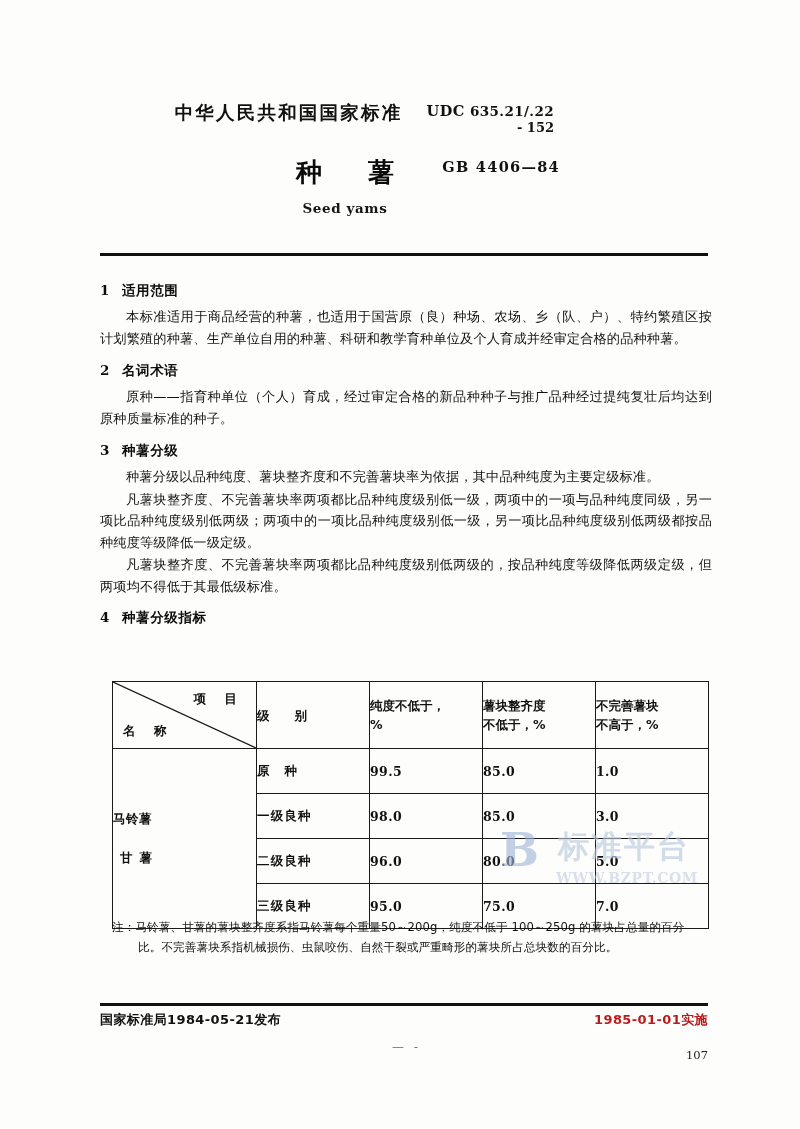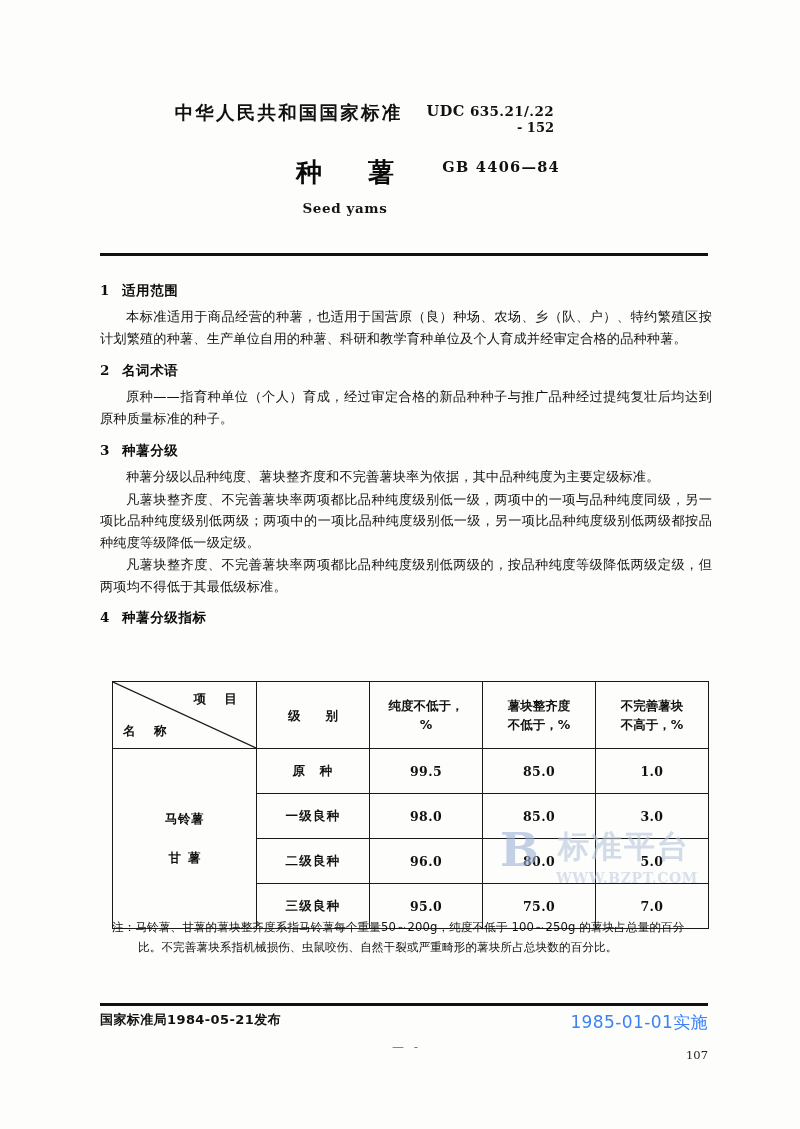--- a/index.html
+++ b/index.html
@@ -153,21 +153,21 @@
     top: 681px;
     width: 596px;
   }
   table.grade {
     border-collapse: collapse;
     width: 596px;
     table-layout: fixed;
   }
   table.grade td, table.grade th {
     border: 1px solid #1a1a1a;
-    text-align: center;
+    text-align: left;
     vertical-align: middle;
     font-size: 12.5px;
     color: #111;
     font-weight: bold;
     padding: 0;
   }
   table.grade tr.head td { height: 66px; }
   table.grade tr.row td { height: 44px; }
 
   .corner {
@@ -245,23 +245,23 @@
     top: 1011px;
     font-size: 13px;
     font-weight: bold;
     color: #111;
     letter-spacing: 0.4px;
   }
   .foot-right {
     position: absolute;
     right: 92px;
     top: 1011px;
-    font-size: 17px;
-    font-weight: normal;
-    color: #3b82f6;
+    font-size: 13px;
+    font-weight: bold;
+    color: #b91c1c;
     letter-spacing: 0.4px;
   }
   .pg-num {
     position: absolute;
     right: 92px;
     top: 1048px;
     font-size: 11.5px;
     color: #222;
     font-family: "DejaVu Serif", "Liberation Serif", serif;
   }

